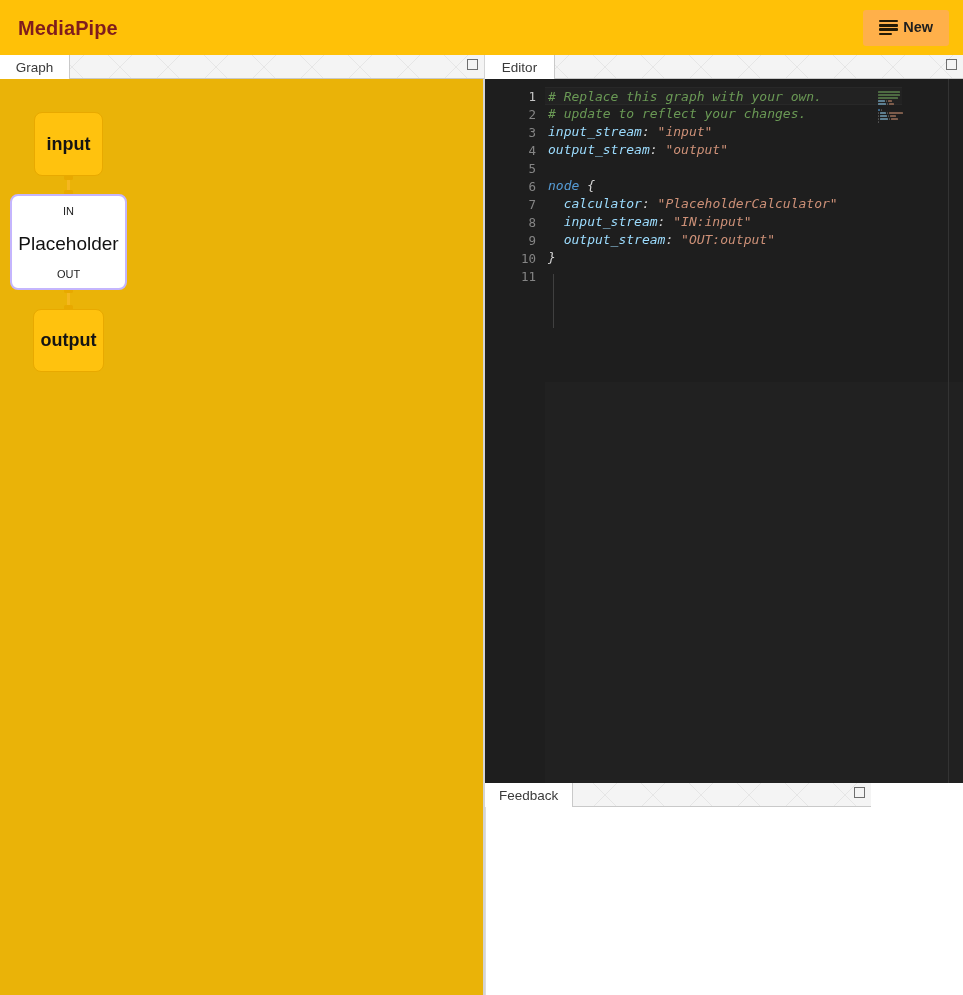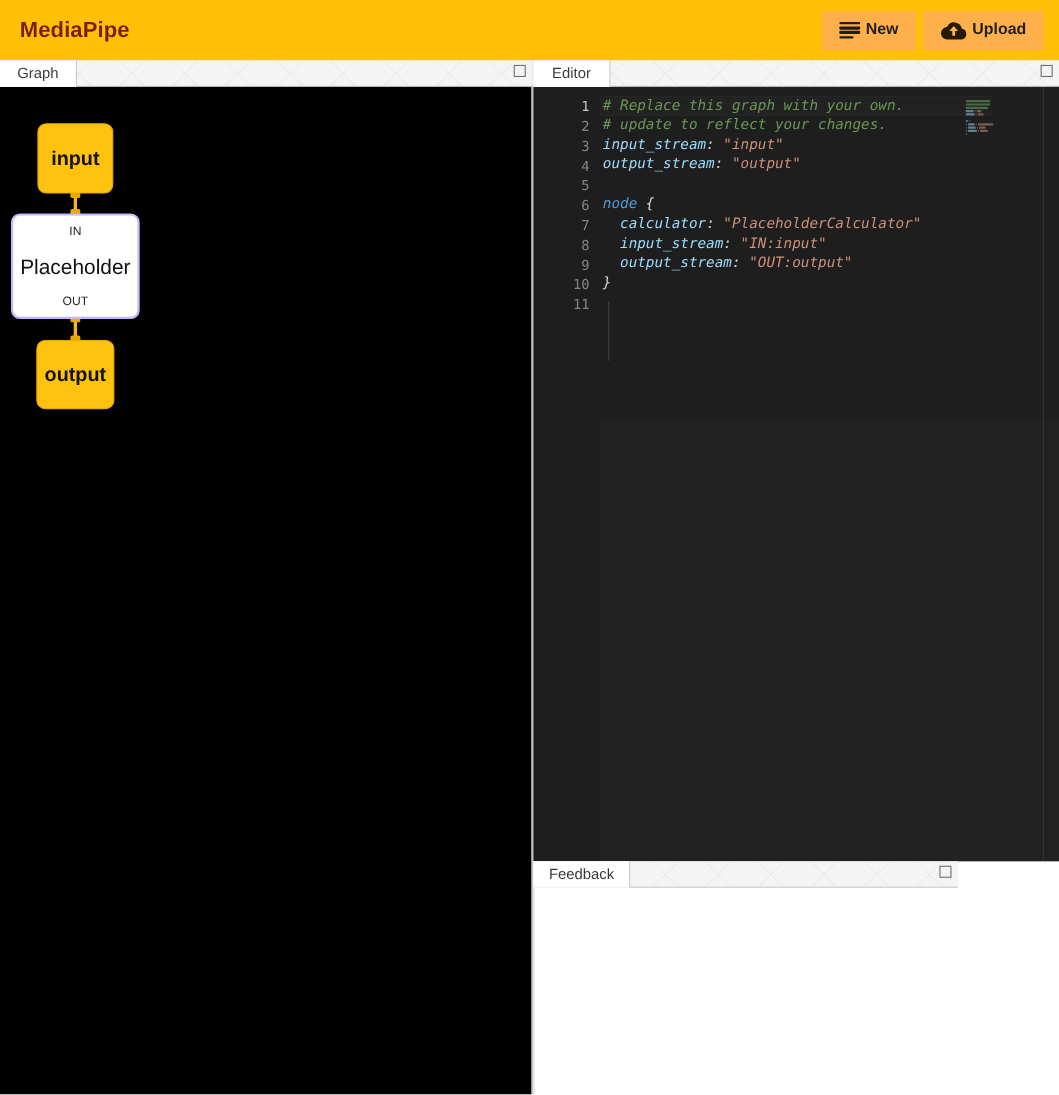--- a/index.html
+++ b/index.html
@@ -53,21 +53,21 @@
 
   
   .tabbar {
     position:relative; height:24px; width:100%;
     background:#f4f4f4;
     border-bottom:1px solid #c9c9c9;
     background-image:
       linear-gradient(45deg, transparent 49.4%, #e6e6e6 49.4%, #e6e6e6 50.6%, transparent 50.6%),
       linear-gradient(-45deg, transparent 49.4%, #e6e6e6 49.4%, #e6e6e6 50.6%, transparent 50.6%);
     background-size:48px 24px;
-    display:flex; align-items:center;
+    display:flex; align-items:flex-start;
   }
   .tab {
     position:relative; z-index:2;
     height:24px; min-width:70px;
     padding:0 14px;
     display:flex; align-items:center; justify-content:center;
     font-size:13.5px; color:#4a4a4a;
     background:#ffffff;
     border-right:1px solid #c9c9c9;
     cursor:pointer;
@@ -76,21 +76,21 @@
   .maximize-btn {
     position:absolute; right:6px; top:4px; z-index:3;
     width:11px; height:11px;
     border:1.6px solid #6f6f6f;
     background:transparent; cursor:pointer;
   }
 
   
   #graph-canvas {
     position:relative; width:484px; height:916px;
-    background:#000000;
+    background:#eab308;
     border-right:1px solid #d4d4d4;
     overflow:hidden;
   }
   .gnode {
     position:absolute;
     display:flex; flex-direction:column; align-items:center; justify-content:center;
     border-radius:8px;
     cursor:pointer;
   }
   .gnode.stream {
@@ -185,29 +185,20 @@
       <button class="hdr-btn">
         <span class="icon-list">
           <i></i>
             <i></i>
             <i></i>
             <i></i>
         </span>
         <span class="label">New</span>
       </button>
 
-      <button class="hdr-btn">
-        <span>
-          <svg class="icon-cloud" viewBox="0 0 24 18" xmlns="http://www.w3.org/2000/svg">
-            <path d="M19.4 7.2A7.1 7.1 0 0 0 5.9 5.6 5.6 5.6 0 0 0 6.2 16.8h13A4.85 4.85 0 0 0 19.4 7.2z" fill="#241a05"></path>
-            <path d="M12 4.6 L16 9.2 H13.3 V13.4 H10.7 V9.2 H8 Z" fill="#FFB04A"></path>
-          </svg>
-        </span>
-        <span class="label">Upload</span>
-      </button>
 
     </div>
   </div>
 
   <div id="graph-panel">
     <div class="tabbar">
       <div class="tab active">
         <span>Graph</span>
       </div>
       <div class="maximize-btn"></div>

